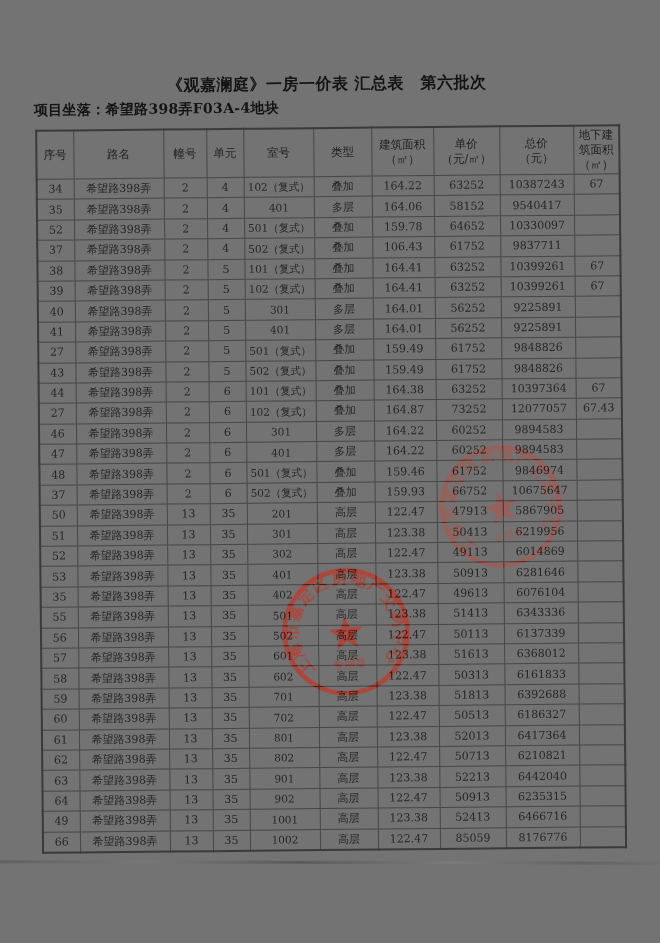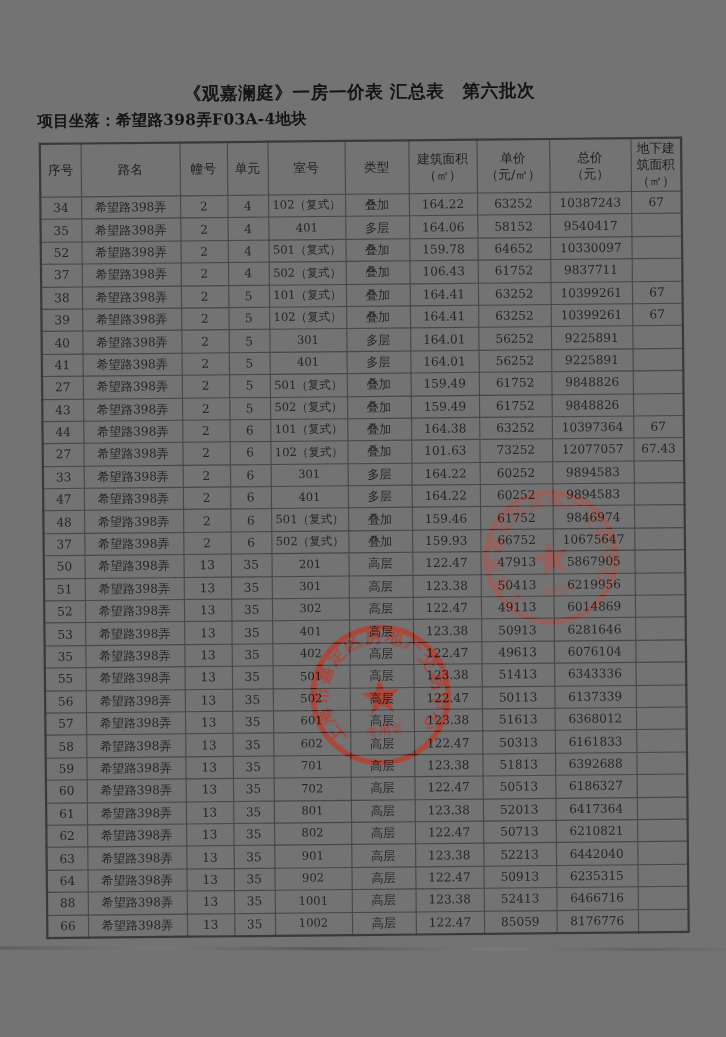--- a/index.html
+++ b/index.html
@@ -231,27 +231,27 @@
             <td data-name="cell-total-price">10397364</td>
             <td data-name="cell-basement-area">67</td>
           </tr>
           <tr data-name="table-row">
             <td data-name="cell-serial">27</td>
             <td data-name="cell-road">希望路398弄</td>
             <td data-name="cell-building">2</td>
             <td data-name="cell-unit">6</td>
             <td data-name="cell-room">102（复式）</td>
             <td data-name="cell-type">叠加</td>
-            <td data-name="cell-area">101.63</td>
+            <td data-name="cell-area">164.87</td>
             <td data-name="cell-unit-price">73252</td>
             <td data-name="cell-total-price">12077057</td>
             <td data-name="cell-basement-area">67.43</td>
           </tr>
           <tr data-name="table-row">
-            <td data-name="cell-serial">33</td>
+            <td data-name="cell-serial">46</td>
             <td data-name="cell-road">希望路398弄</td>
             <td data-name="cell-building">2</td>
             <td data-name="cell-unit">6</td>
             <td data-name="cell-room">301</td>
             <td data-name="cell-type">多层</td>
             <td data-name="cell-area">164.22</td>
             <td data-name="cell-unit-price">60252</td>
             <td data-name="cell-total-price">9894583</td>
             <td data-name="cell-basement-area"></td>
           </tr>
@@ -465,21 +465,21 @@
             <td data-name="cell-building">13</td>
             <td data-name="cell-unit">35</td>
             <td data-name="cell-room">902</td>
             <td data-name="cell-type">高层</td>
             <td data-name="cell-area">122.47</td>
             <td data-name="cell-unit-price">50913</td>
             <td data-name="cell-total-price">6235315</td>
             <td data-name="cell-basement-area"></td>
           </tr>
           <tr data-name="table-row">
-            <td data-name="cell-serial">88</td>
+            <td data-name="cell-serial">49</td>
             <td data-name="cell-road">希望路398弄</td>
             <td data-name="cell-building">13</td>
             <td data-name="cell-unit">35</td>
             <td data-name="cell-room">1001</td>
             <td data-name="cell-type">高层</td>
             <td data-name="cell-area">123.38</td>
             <td data-name="cell-unit-price">52413</td>
             <td data-name="cell-total-price">6466716</td>
             <td data-name="cell-basement-area"></td>
           </tr>

